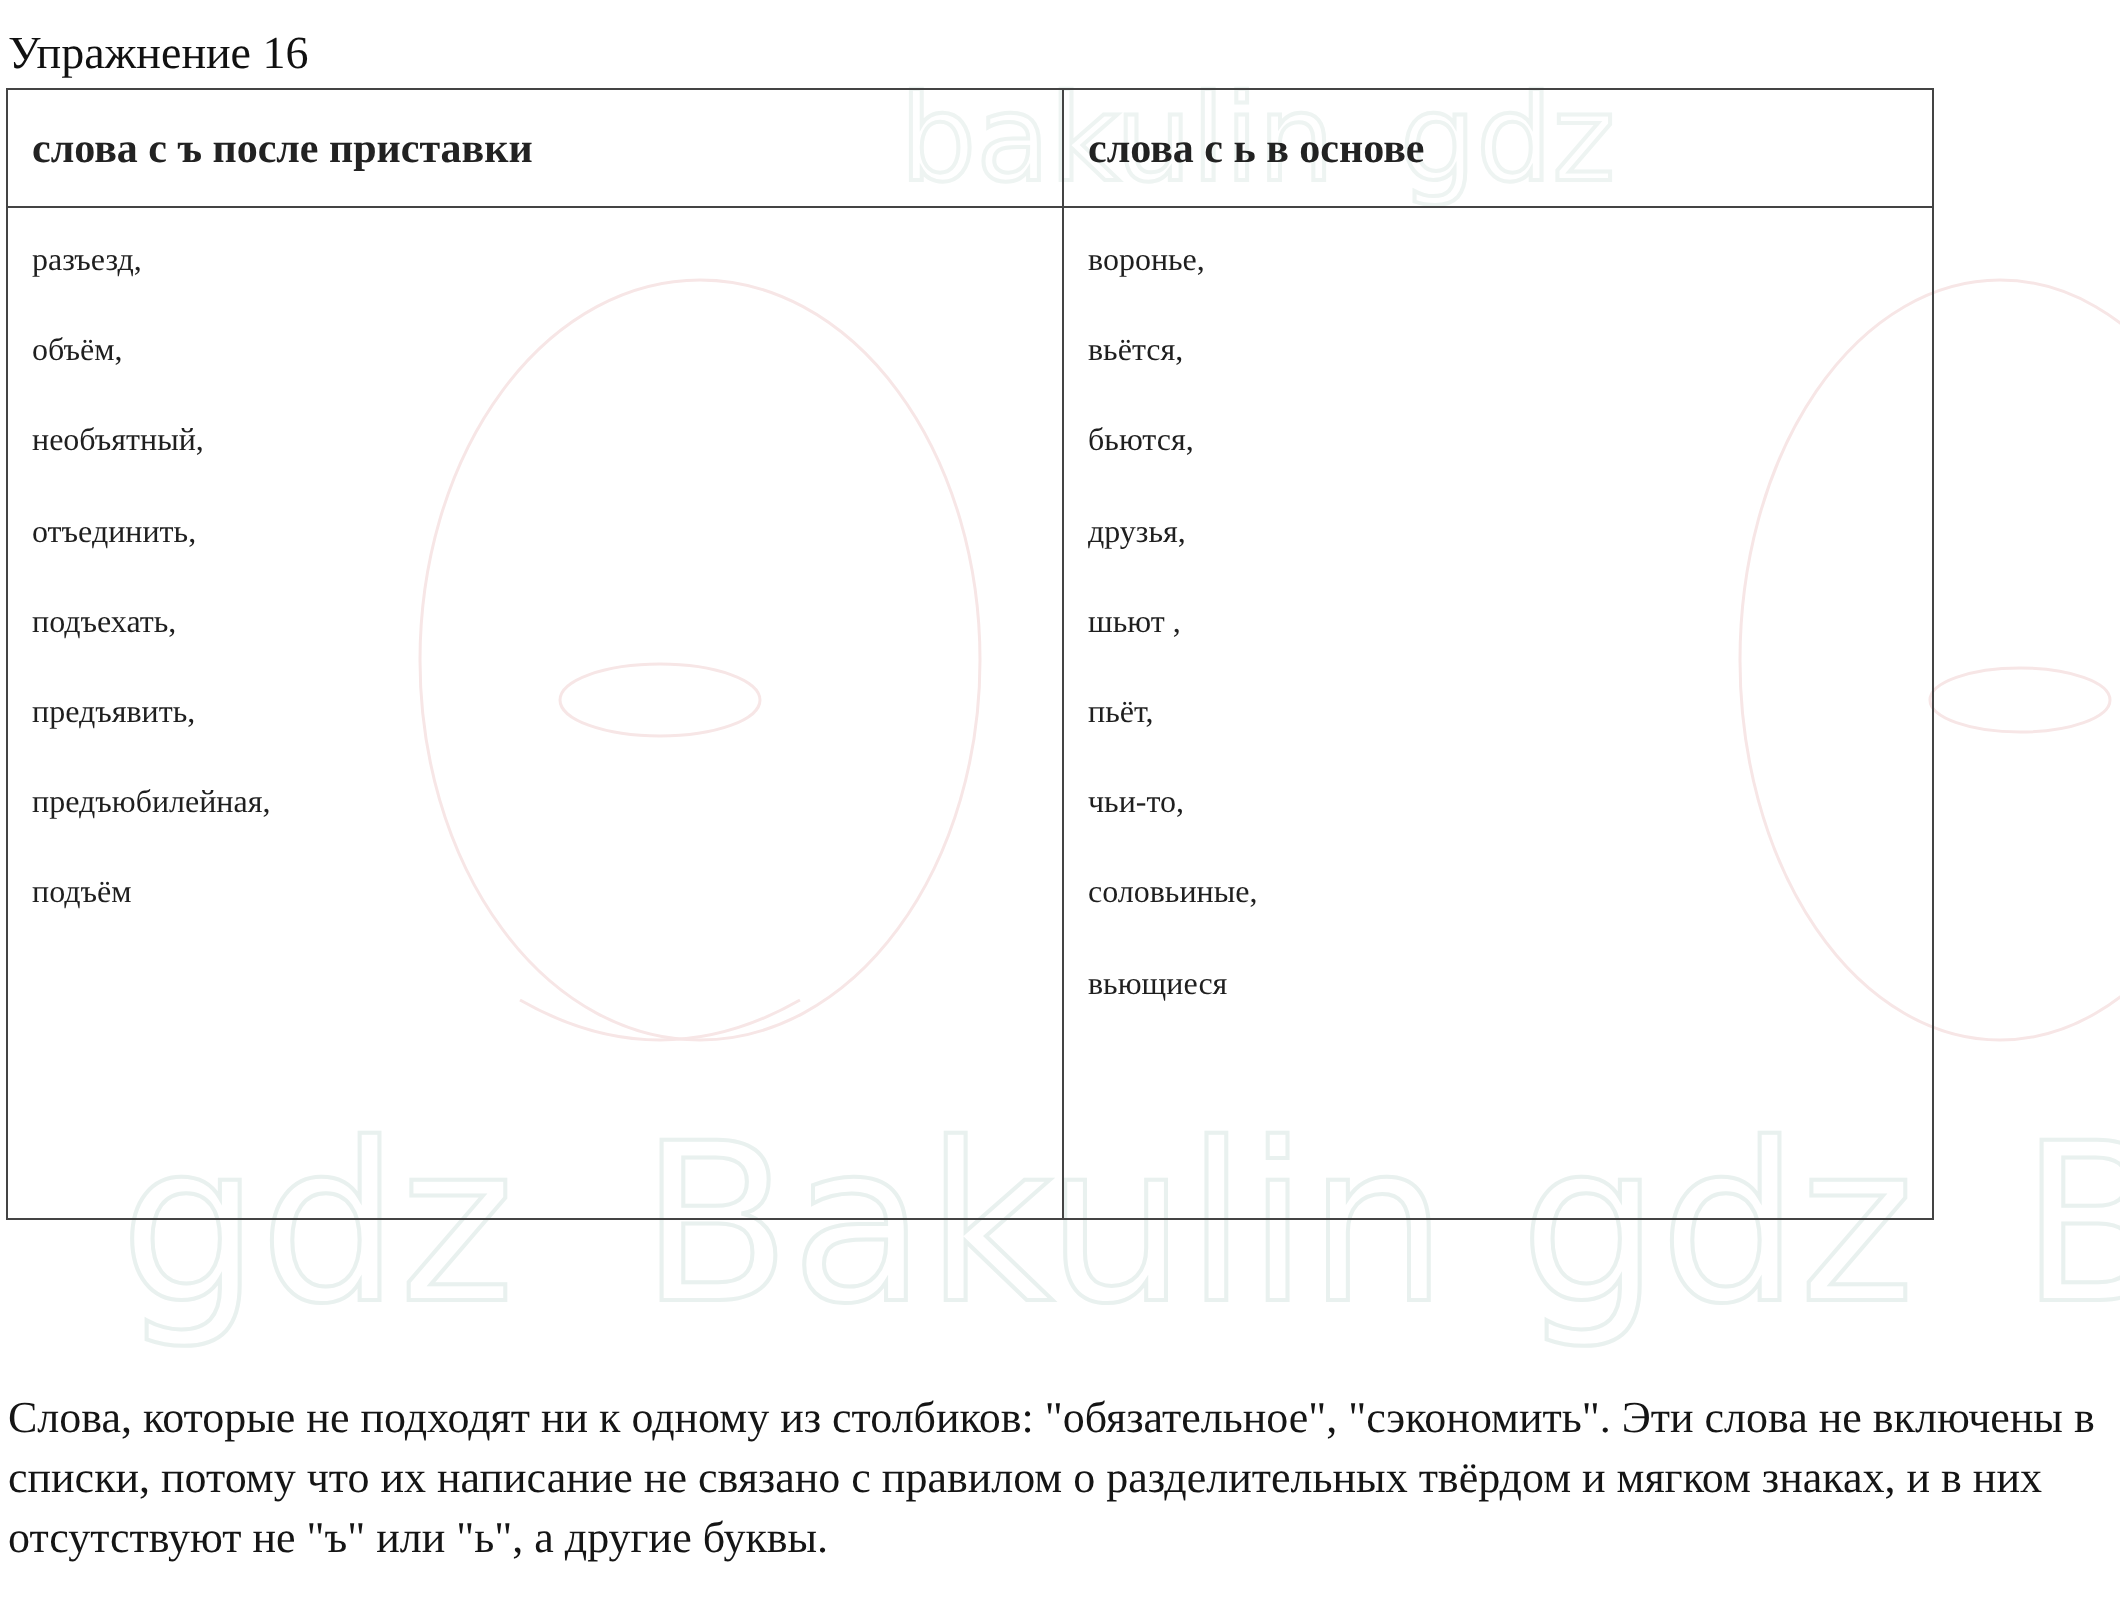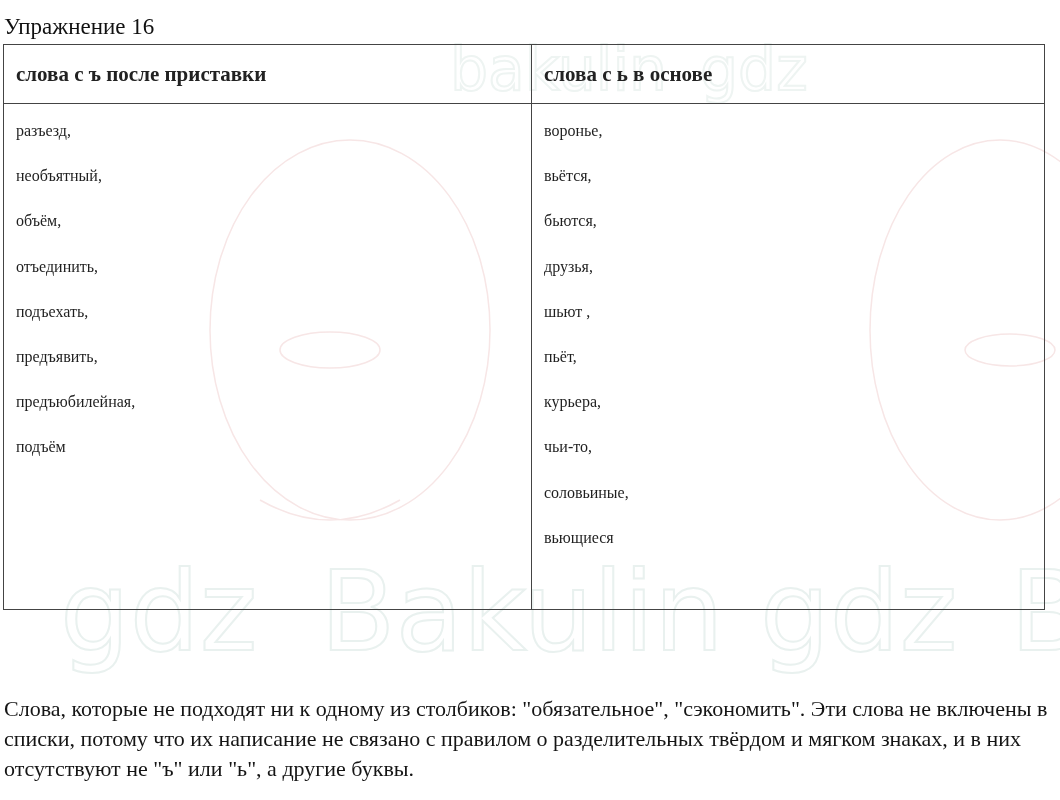--- a/index.html
+++ b/index.html
@@ -28,21 +28,21 @@
       font-size: 23px;
       line-height: 28px;
       color: #111;
       z-index: 1;
       margin-top: 11px;
     }
     .table {
       position: absolute;
       left: 3px;
       top: 44px;
-      width: 1042px;
+      width: 964px;
       height: 566px;
       border: 1.5px solid #444;
       box-sizing: border-box;
       z-index: 1;
     }
     .col-divider {
       position: absolute;
       left: 527px;
       top: 0;
       bottom: 0;
@@ -116,36 +116,35 @@
 
 <div class="table">
   <div class="col-divider"></div>
   <div class="header-divider"></div>
 
   <div class="th left">слова с ъ после приставки</div>
   <div class="th right">слова с ь в основе</div>
 
   <ul class="col left">
     <li>разъезд,</li>
+    <li>объём,</li>
     <li>необъятный,</li>
-    <li>объём,</li>
     <li>отъединить,</li>
     <li>подъехать,</li>
     <li>предъявить,</li>
     <li>предъюбилейная,</li>
     <li>подъём</li>
   </ul>
 
   <ul class="col right">
     <li>воронье,</li>
     <li>вьётся,</li>
     <li>бьются,</li>
     <li>друзья,</li>
     <li>шьют ,</li>
     <li>пьёт,</li>
-    <li>курьера,</li>
     <li>чьи-то,</li>
     <li>соловьиные,</li>
     <li>вьющиеся</li>
   </ul>
 </div>
 
 <p class="note">Слова, которые не подходят ни к одному из столбиков: "обязательное", "сэкономить". Эти слова не включены в списки, потому что их написание не связано с правилом о разделительных твёрдом и мягком знаках, и в них отсутствуют не "ъ" или "ь", а другие буквы.</p>
 
 </body></html>

